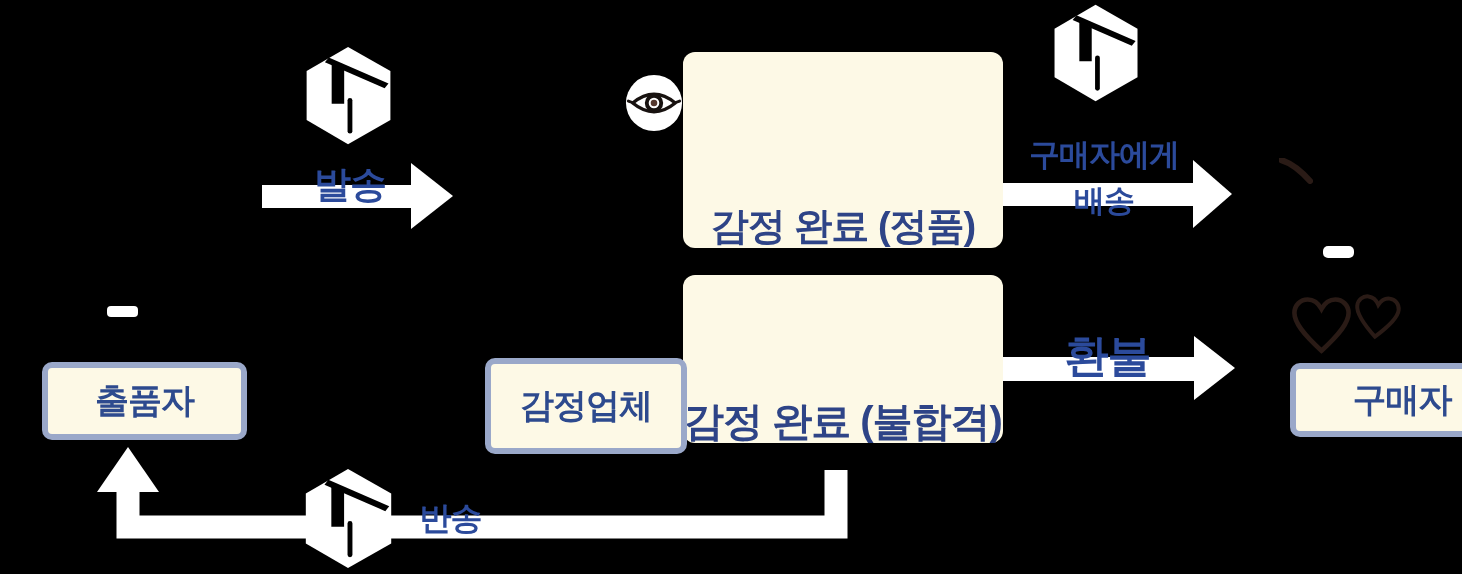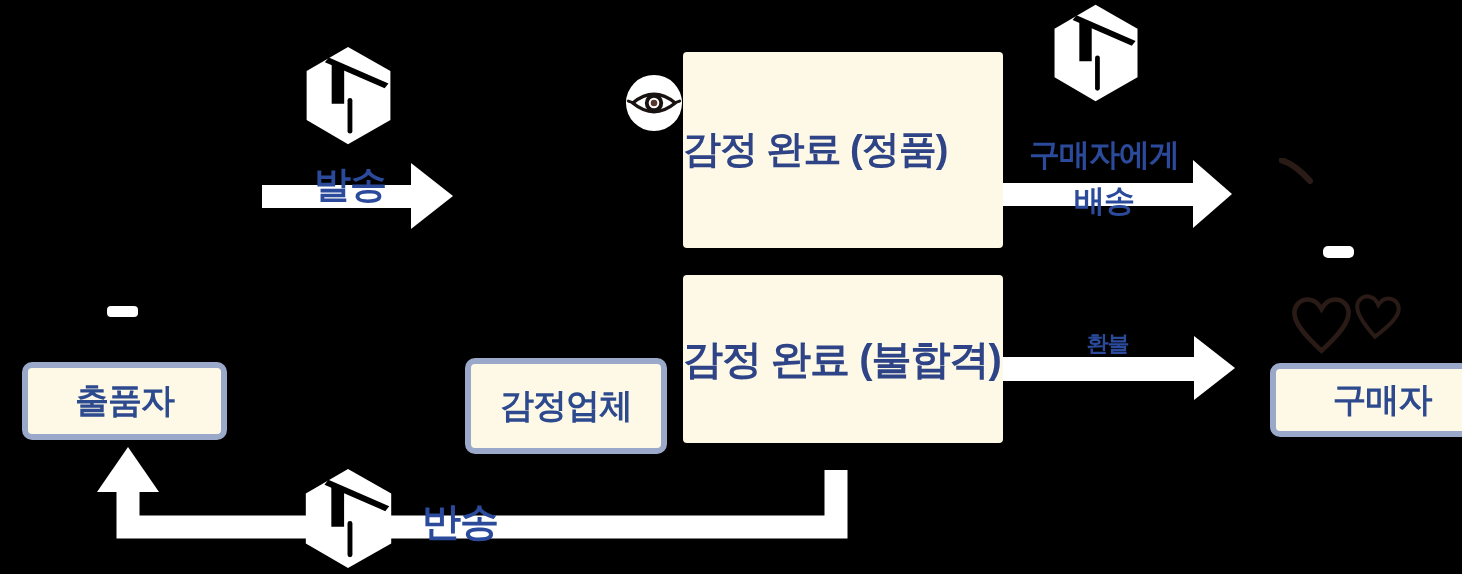--- a/index.html
+++ b/index.html
@@ -9,24 +9,24 @@
     height: 574px;
     background: #000000;
     overflow: hidden;
     font-family: "Liberation Sans", "DejaVu Sans", sans-serif;
   }
 
   
   .card {
     position: absolute;
     background: #FDF9E6;
-    border-radius: 4px;
+    border-radius: 12px;
     display: flex;
-    flex-direction: column;
-    align-items: flex-start;
+    flex-direction: row;
+    align-items: flex-end;
     justify-content: center;
     text-align: center;
     z-index: 2;
   }
   .card-title {
     color: #2E4487;
     font-weight: 800;
     letter-spacing: -1px;
     line-height: 1.1;
   }
@@ -40,20 +40,21 @@
   .node {
     position: absolute;
     background: #FDF9E6;
     border: 6px solid #9AA8C9;
     border-radius: 10px;
     display: flex;
     align-items: center;
     justify-content: center;
     box-sizing: border-box;
     z-index: 2;
+    margin-left: 20px;
   }
   .node-label {
     color: #2D4A8E;
     font-size: 34px;
     font-weight: 600;
     letter-spacing: -1px;
   }
 
   
   .flow-label {
@@ -132,23 +133,23 @@
     <circle cx="30" cy="30" r="3.4" fill="#55382E"></circle>
   </svg>
 
   <div class="flow-label" style="left:280px; top:164px; width:140px; font-size:37px;">발송</div>
 
   <div class="flow-label" style="left:1018px; top:132px; width:172px; font-size:31px; line-height:46px;">
     <div>구매자에게</div>
     <div>배송</div>
   </div>
 
-  <div class="flow-label" style="left:1040px; top:331px; width:135px; font-size:22px;">환불</div>
+  <div class="flow-label" style="left:1040px; top:331px; width:135px; font-size:44px;">환불</div>
 
-  <div class="flow-label" style="left:403px; top:500px; width:95px; font-size:39px;text-align:right;">반송</div>
+  <div class="flow-label" style="left:403px; top:500px; width:95px; font-size:32px;">반송</div>
 
   <div class="card" style="left:683px; top:52px; width:320px; height:196px;">
     <div class="card-title" style="font-size:38px;">감정 완료 (정품)</div>
   </div>
 
   <div class="card" style="left:683px; top:275px; width:320px; height:168px;">
     <div class="card-title" style="font-size:40px;">감정 완료 (불합격)</div>
   </div>
 
   <div class="node" style="left:22px; top:362px; width:205px; height:78px;">

